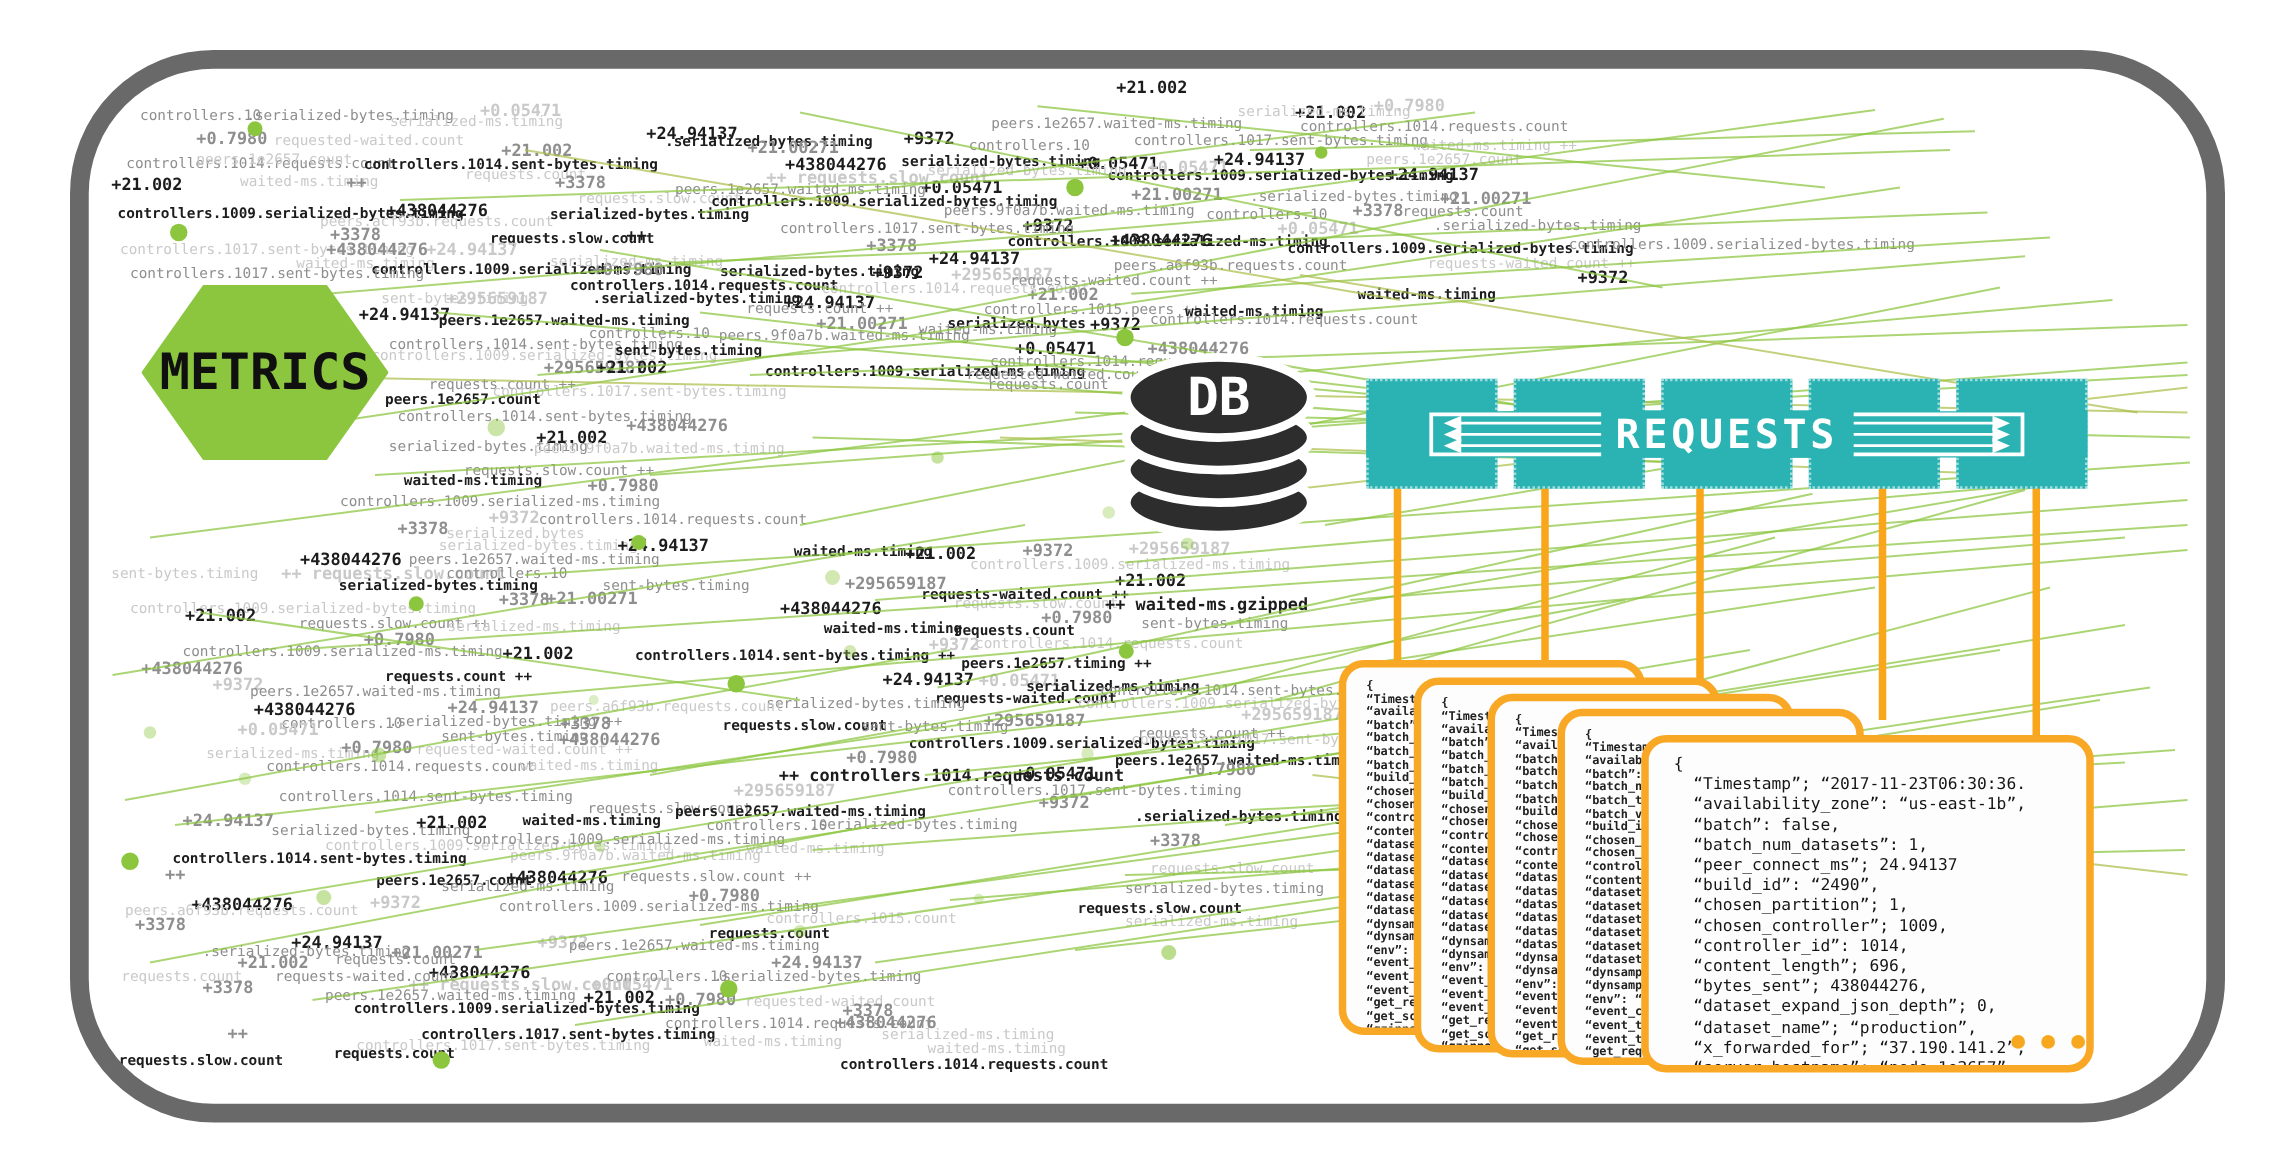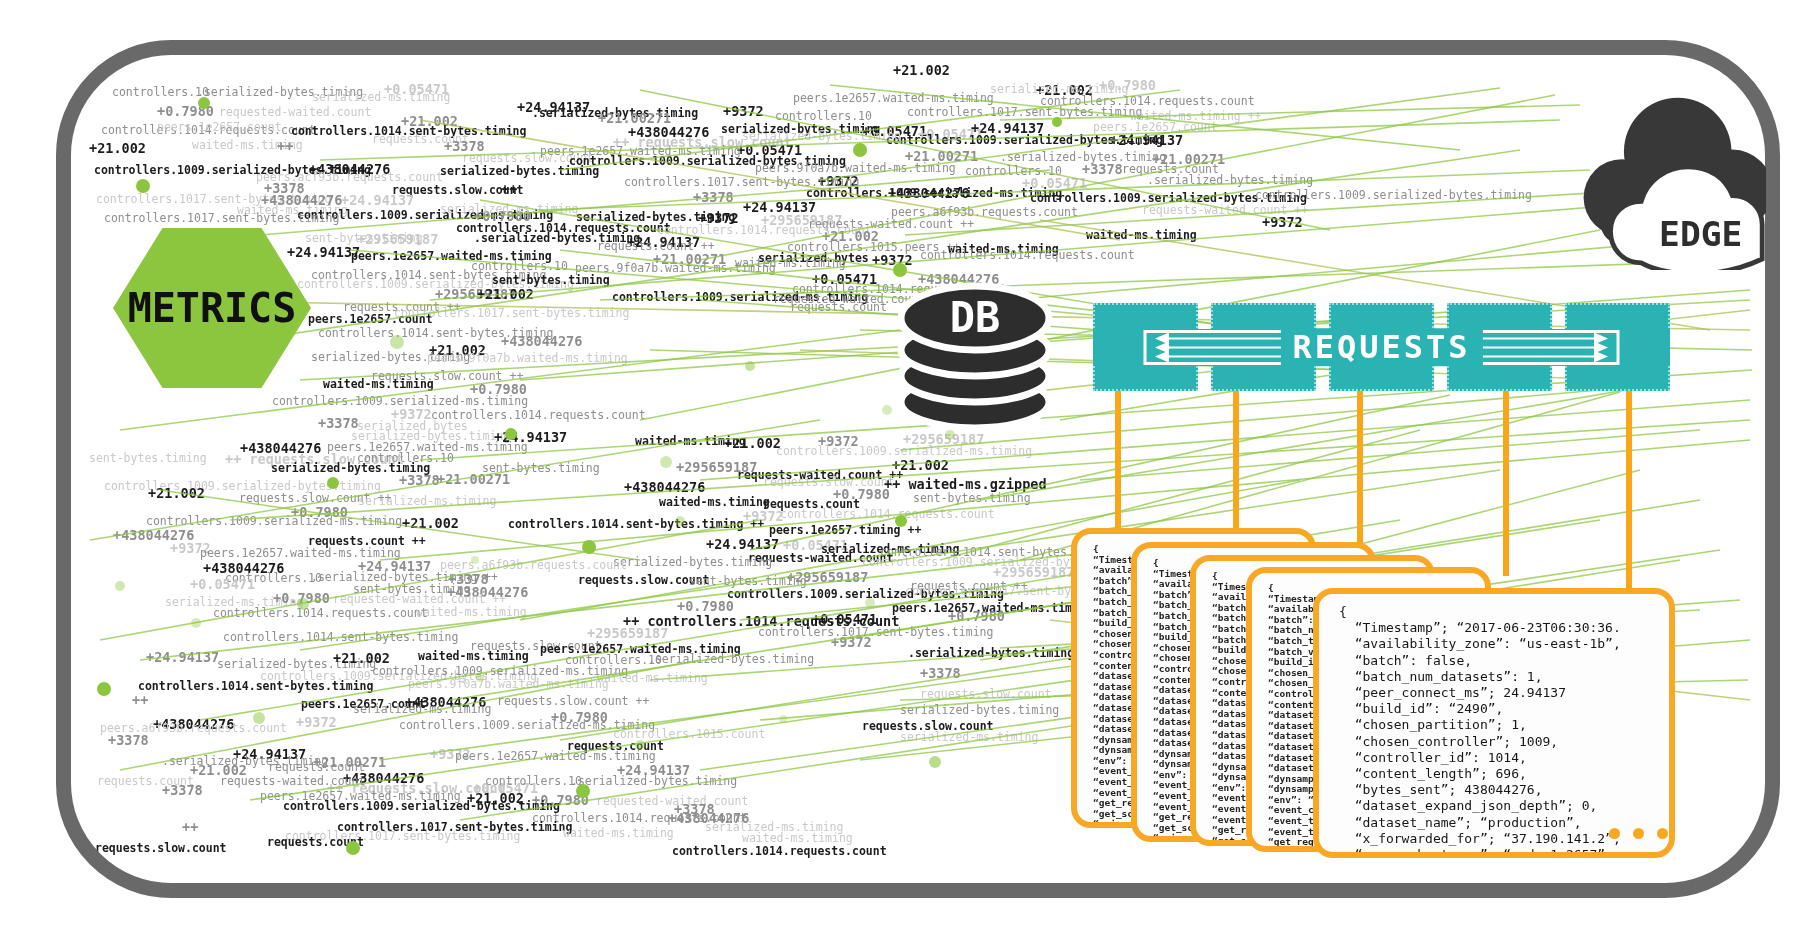--- a/index.html
+++ b/index.html
@@ -12,21 +12,21 @@
   .sl.l{color:#c9c9c9;}
   .dot{position:absolute;border-radius:50%;}
   
   .layer{position:absolute;left:0;top:0;width:1816px;height:928px;pointer-events:none;}
   
   #frame{position:absolute;left:56px;top:40px;width:1694px;height:828px;
          border:15px solid #696969;border-radius:115px;}
   
   .hex{position:absolute;display:flex;align-items:center;justify-content:center;
        clip-path:polygon(25% 0,75% 0,100% 50%,75% 100%,25% 100%,0 50%);}
-  #metricsHex{left:113px;top:228px;width:198px;height:160px;background:#8CC63F;}
+  #metricsHex{left:113px;top:228px;width:198px;height:140px;background:#8CC63F;}
   #metricsHex .hex-label{font-size:40px;font-weight:bold;color:#101010;}
   
   #dbWrap{position:absolute;left:894px;top:278px;width:162px;height:158px;}
   
   #reqBar{position:absolute;left:1093px;top:303px;width:577px;height:88px;}
   .req-block{position:absolute;top:0;height:88px;width:105px;background:#2BB3B3;
              border:2px dotted rgba(255,255,255,.55);box-sizing:border-box;}
   #reqStrip{position:absolute;left:0;top:26px;width:577px;height:37px;background:#2BB3B3;}
   #reqLabel{position:absolute;left:50%;top:50%;transform:translate(-50%,-52%);
             background:#2BB3B3;padding:0 12px;color:#ffffff;font-size:32px;font-weight:bold;
@@ -544,21 +544,21 @@
         <div>“dynsample</div>
         <div>“env”: “pr</div>
         <div>“event_cou</div>
         <div>“event_tim</div>
         <div>“event_tim</div>
         <div>“get_reque</div>
         <div>“get_schem</div>
       </div>
       <div class="card" id="frontCard" style="left: 1313px; top: 588px; width: 362px; height: 270px;">
         <div>{</div>
-        <div>  “Timestamp”; “2017-06-23T06:30:36.</div>
+        <div>  “Timestamp”; “2017-11-23T06:30:36.</div>
         <div>  “availability_zone”: “us-east-1b”,</div>
         <div>  “batch”: false,</div>
         <div>  “batch_num_datasets”: 1,</div>
         <div>  “peer_connect_ms”; 24.94137</div>
         <div>  “build_id”: “2490”,</div>
         <div>  “chosen_partition”; 1,</div>
         <div>  “chosen_controller”; 1009,</div>
         <div>  “controller_id”: 1014,</div>
         <div>  “content_length”; 696,</div>
         <div>  “bytes_sent”; 438044276,</div>
@@ -603,27 +603,14 @@
     <svg width="162" height="158" viewBox="0 0 162 158">
       <ellipse cx="81" cy="124" rx="74" ry="26" fill="#2D2D2D" stroke="#ffffff" stroke-width="7"></ellipse>
       <ellipse cx="81" cy="98" rx="74" ry="26" fill="#2D2D2D" stroke="#ffffff" stroke-width="7"></ellipse>
       <ellipse cx="81" cy="72" rx="74" ry="26" fill="#2D2D2D" stroke="#ffffff" stroke-width="7"></ellipse>
       <ellipse cx="81" cy="40" rx="74" ry="32" fill="#2D2D2D" stroke="#ffffff" stroke-width="7"></ellipse>
       <text id="dbText" x="81" y="54" text-anchor="middle" fill="#ffffff" font-size="42" font-weight="bold" font-family="DejaVu Sans Mono, monospace">DB</text>
     </svg>
   </div>
 
 
-  <div id="edgeCloud">
-    <svg width="192" height="188" viewBox="0 0 200 195">
-      <circle cx="50" cy="120" r="40" fill="#383838"></circle>
-      <circle cx="108" cy="72" r="56" fill="#383838"></circle>
-      <circle cx="165" cy="112" r="42" fill="#383838"></circle>
-      <rect x="28" y="108" width="152" height="60" rx="20" fill="#383838"></rect>
-      <path d="M70,188 C50,188 38,172 38,155 C38,137 52,124 70,124
-               C76,102 96,88 119,88 C142,88 158,100 165,118
-               C184,118 196,132 196,148 L196,184
-               C150,206 96,202 70,188 Z" fill="#ffffff" stroke="#383838" stroke-width="5"></path>
-      <text id="edgeText" x="132" y="170" text-anchor="middle" fill="#2e2e2e" font-size="36" font-weight="bold" font-family="DejaVu Sans Mono, monospace">EDGE</text>
-    </svg>
-  </div>
 
 </div>
 
 </body></html>

